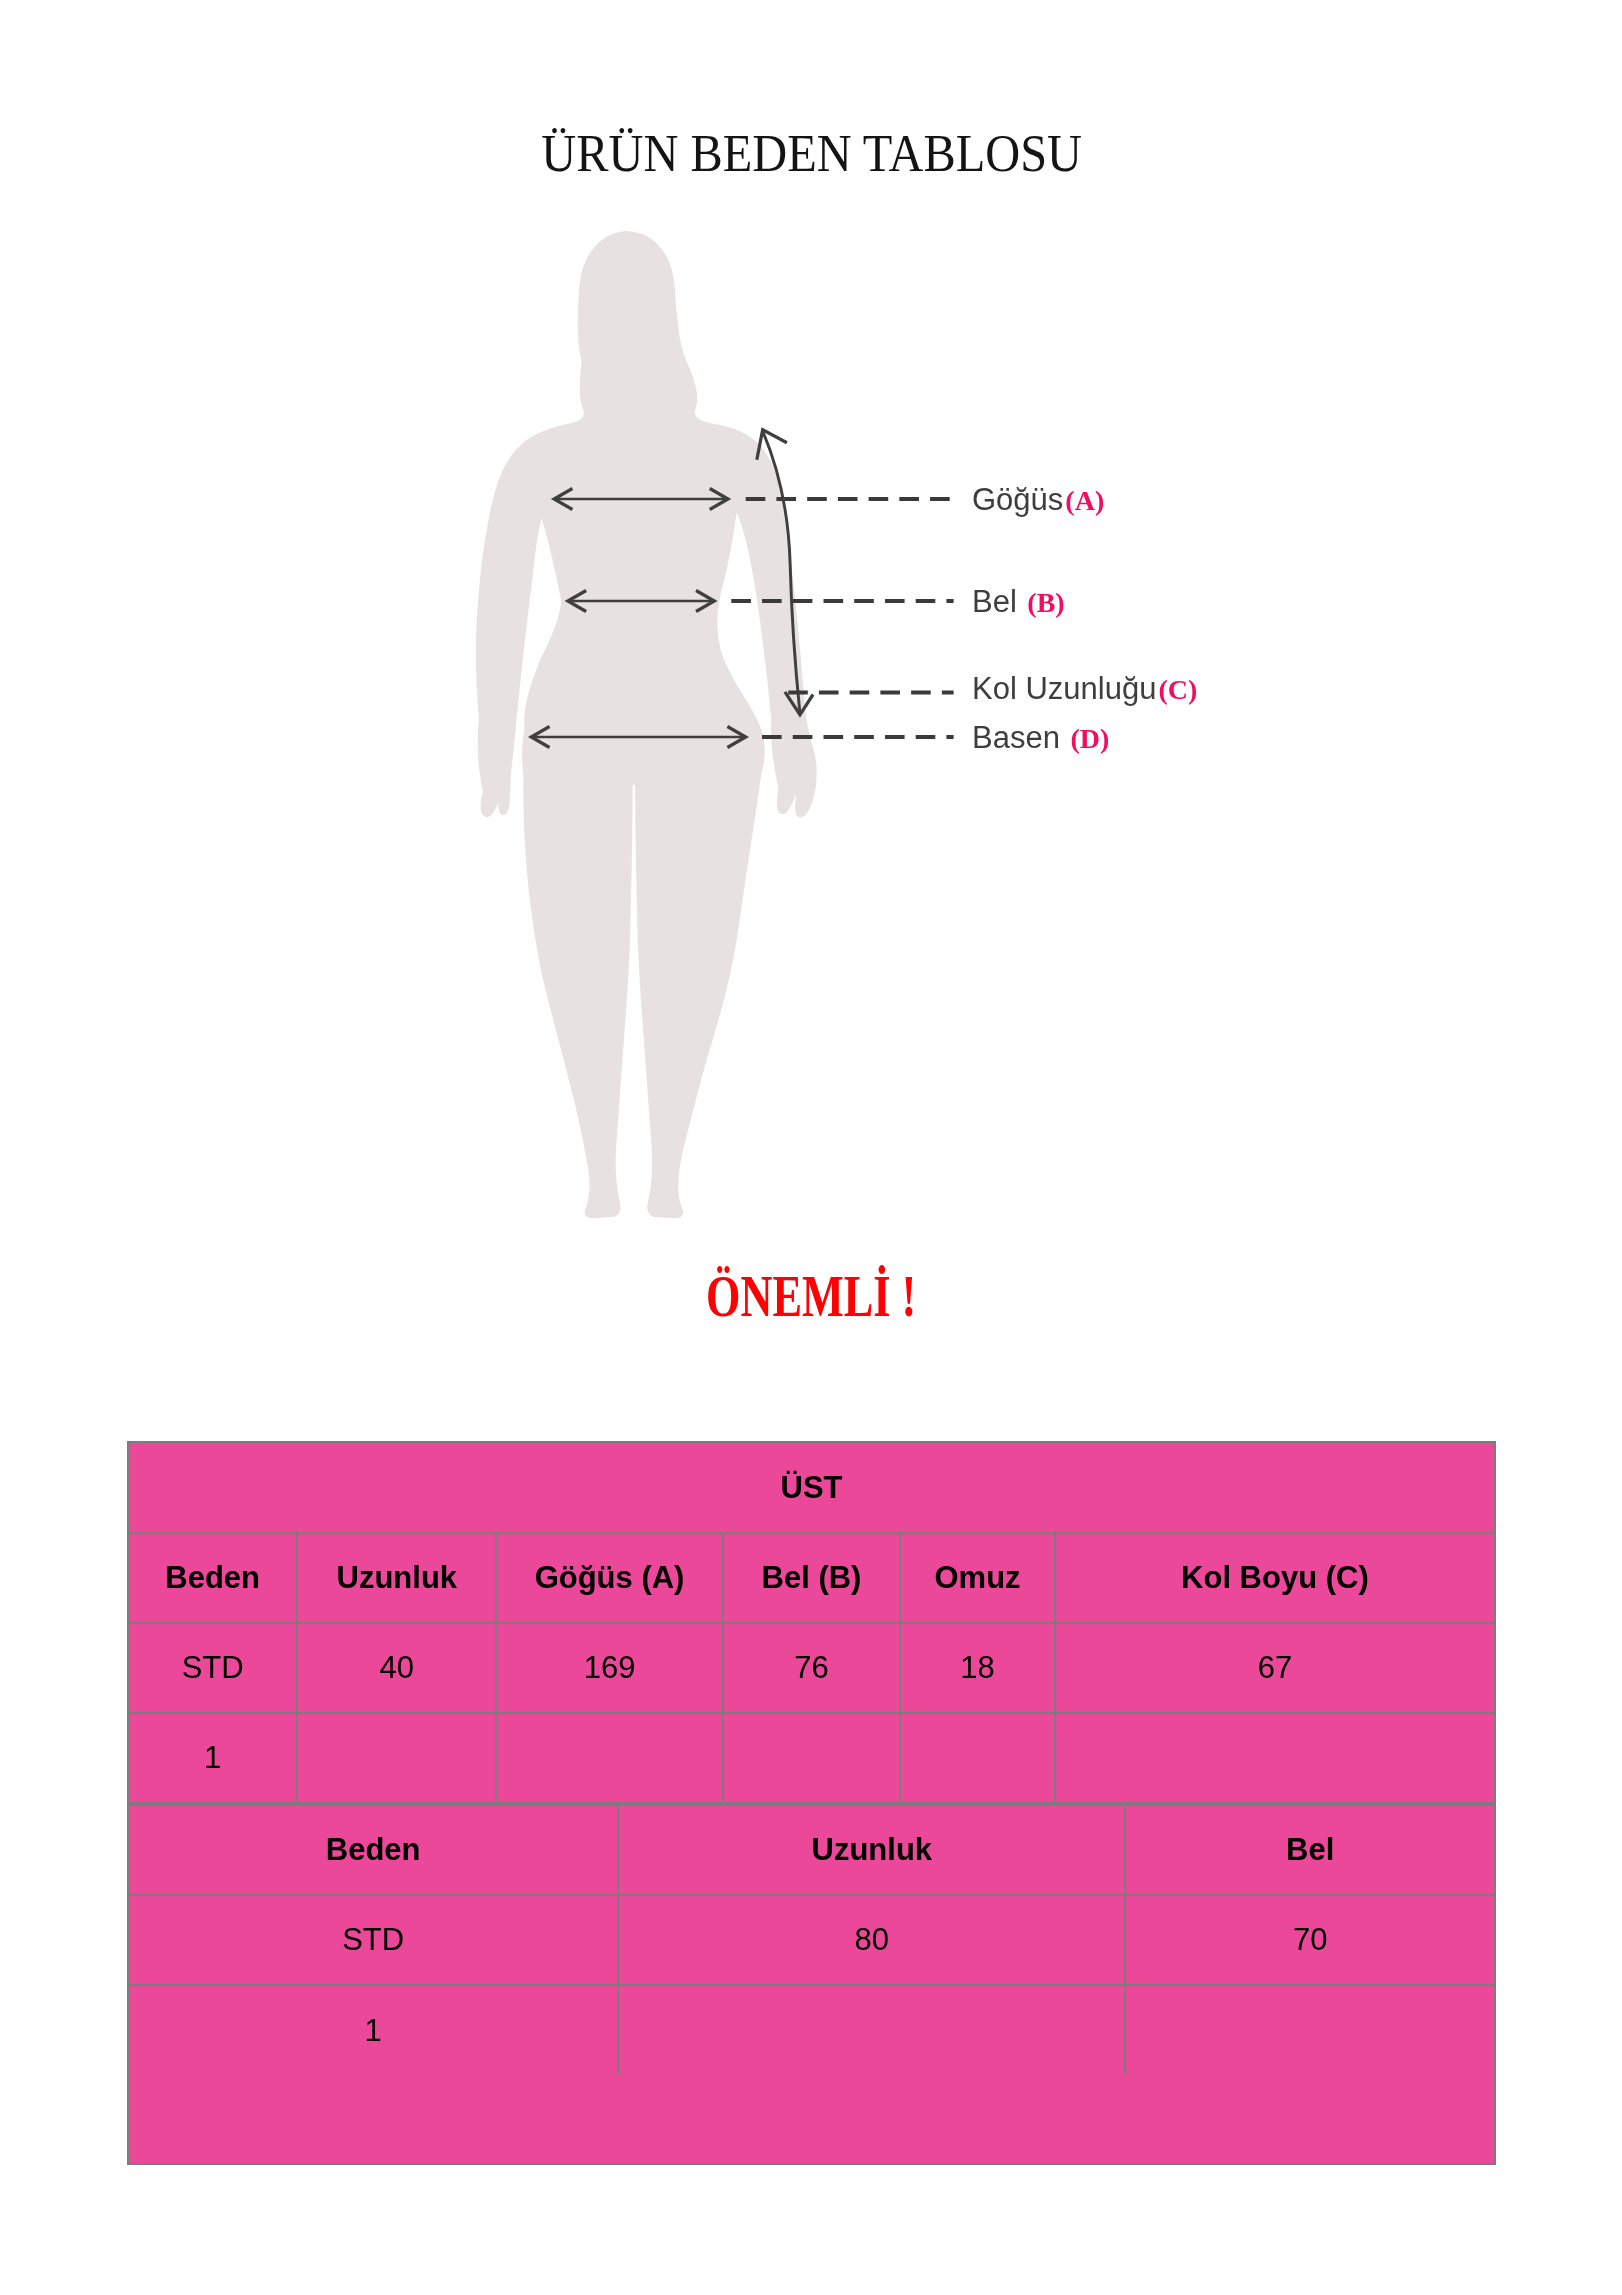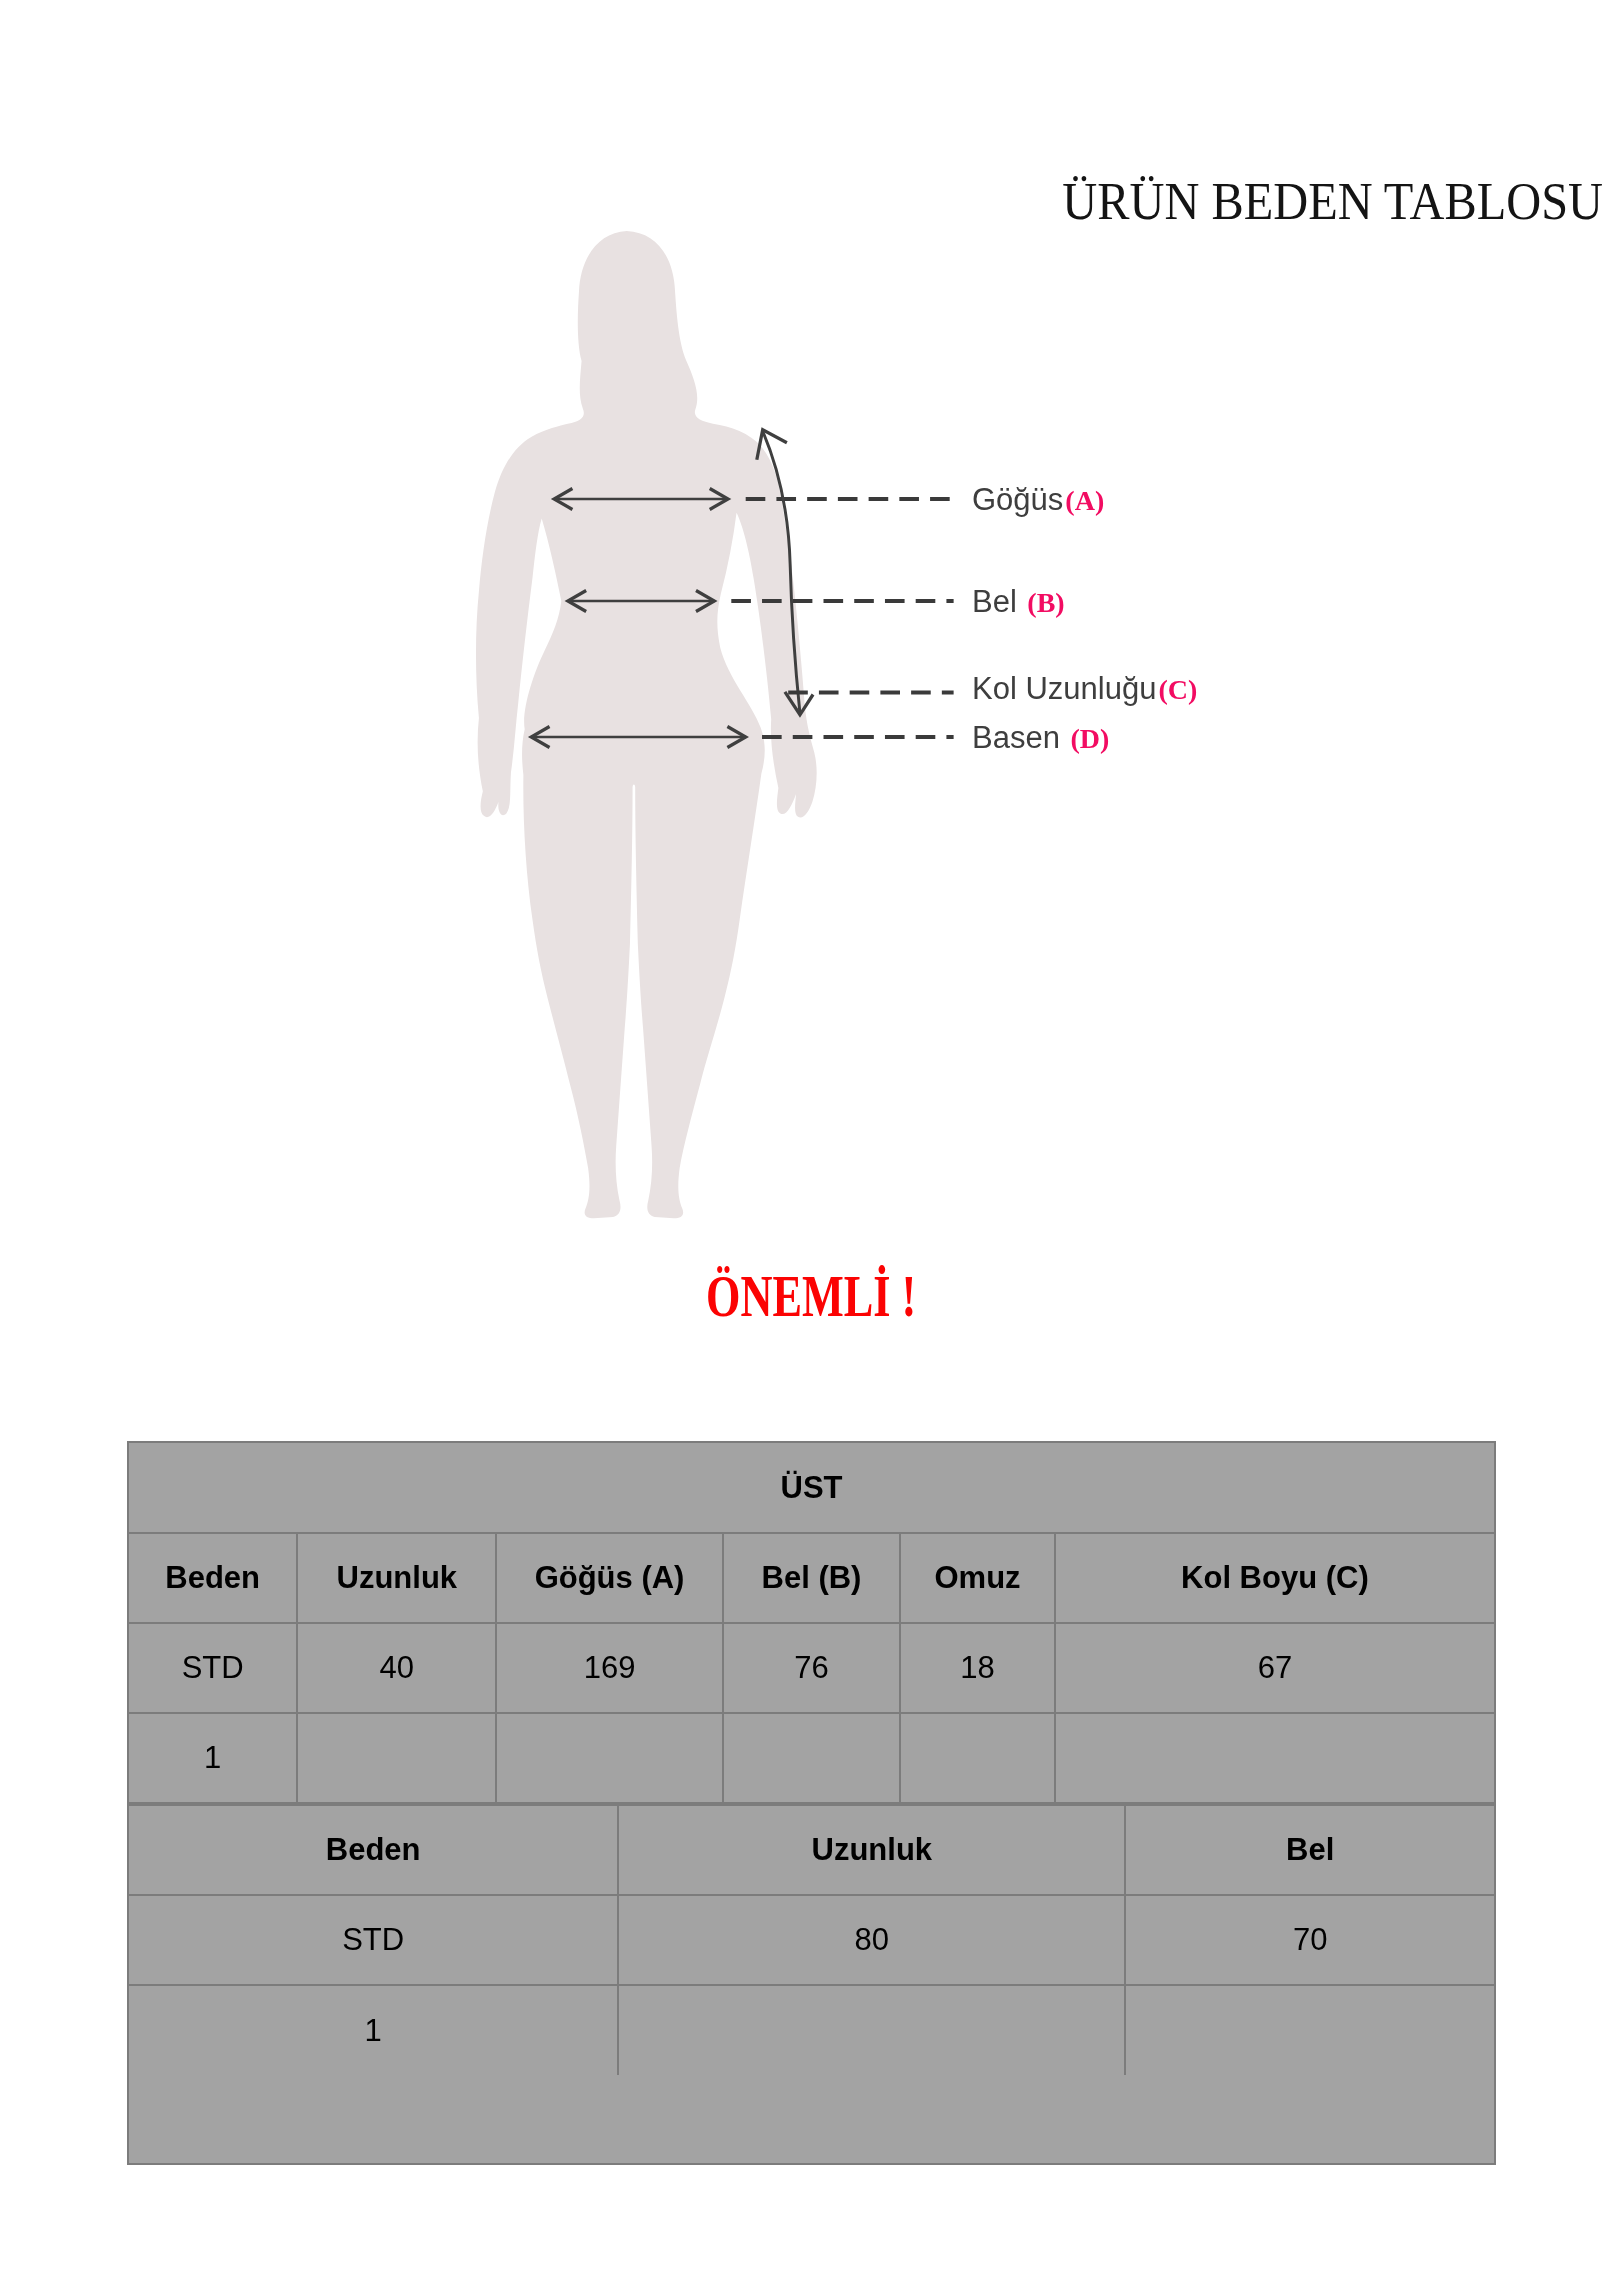--- a/index.html
+++ b/index.html
@@ -10,27 +10,26 @@
     width: 1623px;
     height: 2295px;
     background: #ffffff;
     overflow: hidden;
   }
 
   
   .title {
     position: absolute;
     top: 124px; left: 0; width: 100%;
-    text-align: right;
+    text-align: center;
     font-family: "Liberation Serif", serif;
     font-size: 52px;
     font-weight: 400;
     color: #141414;
     white-space: nowrap;
-    margin-top: 48px;
   }
   .squeeze-title { display: inline-block; transform: scaleX(0.93); transform-origin: center; }
 
   
   .diagram-svg {
     position: absolute;
     left: 458px; top: 216px;
     width: 510px; height: 1008px;
   }
   .measure-label {
@@ -73,21 +72,21 @@
     white-space: nowrap;
   }
   .squeeze-sub { display: inline-block; transform: scaleX(0.95); transform-origin: center; }
 
   
   .table-wrap {
     position: absolute;
     left: 127px; top: 1441px;
     width: 1369px; height: 724px;
     border: 2.6px solid #7c7c7c;
-    background: #a3a3a3;
+    background: #ec4899;
   }
   table.size-tbl {
     width: 100%;
     border-collapse: collapse;
     table-layout: fixed;
   }
   table.size-tbl td {
     border-left: 2px solid #7c7c7c;
     border-right: 2px solid #7c7c7c;
     border-top: 2.6px solid #7c7c7c;

